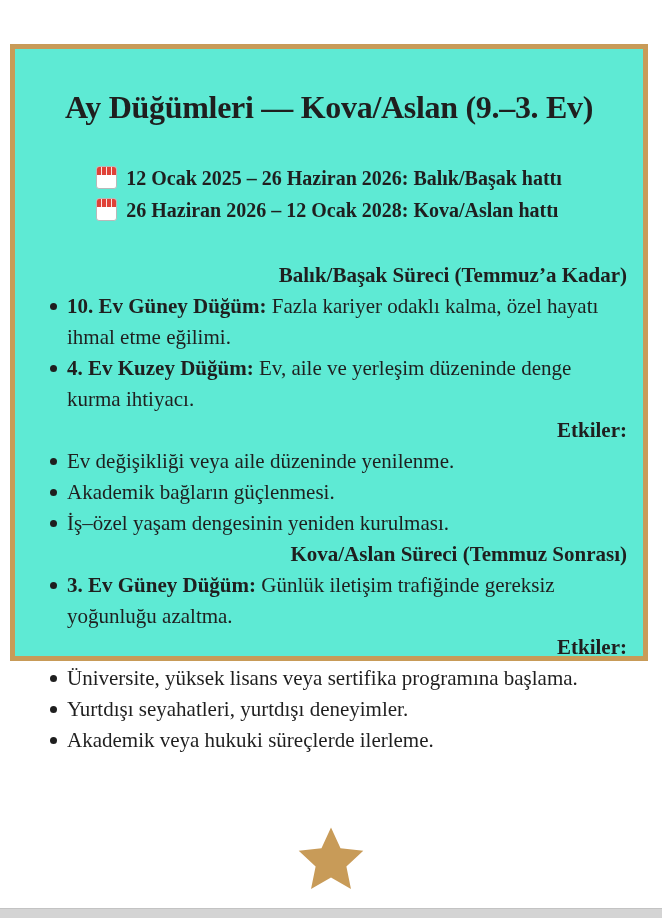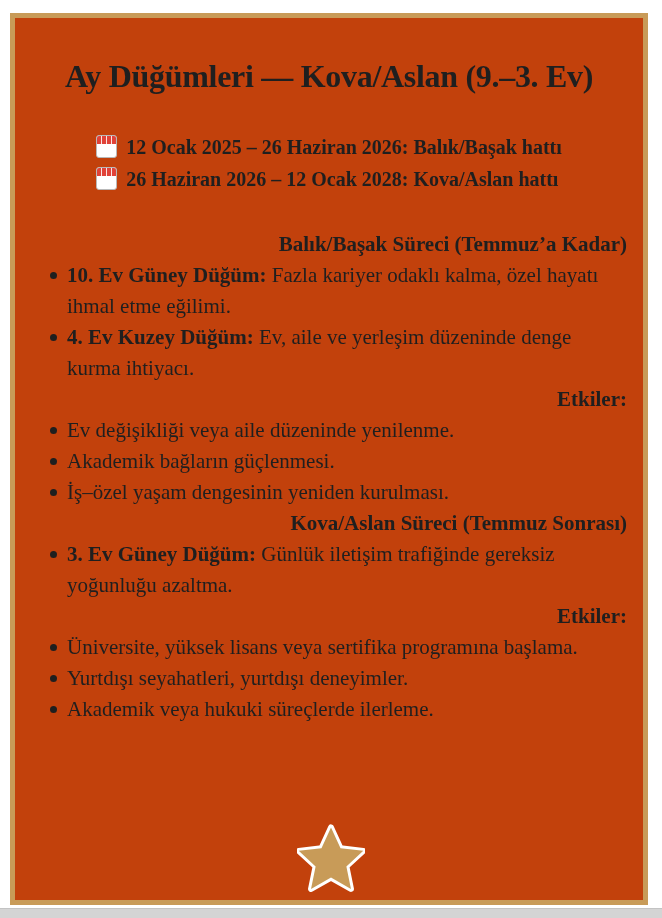--- a/index.html
+++ b/index.html
@@ -9,22 +9,22 @@
     --calred:#E04238;
   }
   *{ box-sizing:border-box; margin:0; padding:0; }
   html,body{ background:#ffffff; }
   body{
     width:662px; height:918px; position:relative; overflow:hidden;
     font-family:"Liberation Serif","DejaVu Serif",serif;
     color:var(--text);
   }
   .frame{
-    position:absolute; left:10px; top:13px; width:638px; height:892px;
-    border:5px solid var(--gold); background:#c2410c;
+    position:absolute; left:10px; top:44px; width:638px; height:617px;
+    border:5px solid var(--gold); background:#5eead4;
   }
   .title{
     margin:40px 14px 0 14px; text-align:center;
     font-size:32px; font-weight:700; letter-spacing:-0.3px; line-height:36px;
   }
   .dates{ margin-top:37px; text-align:center; }
   .dates-inner{ display:inline-block; text-align:left; }
   .date-line{ font-size:20px; font-weight:700; line-height:32px; white-space:nowrap; }
   .cal{
     display:inline-block; width:21px; height:23px; margin-right:9px;

